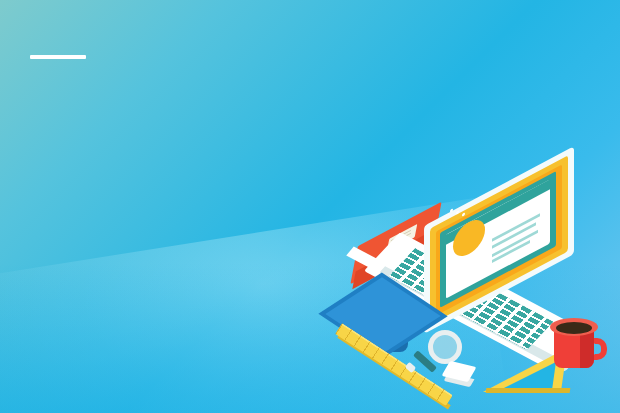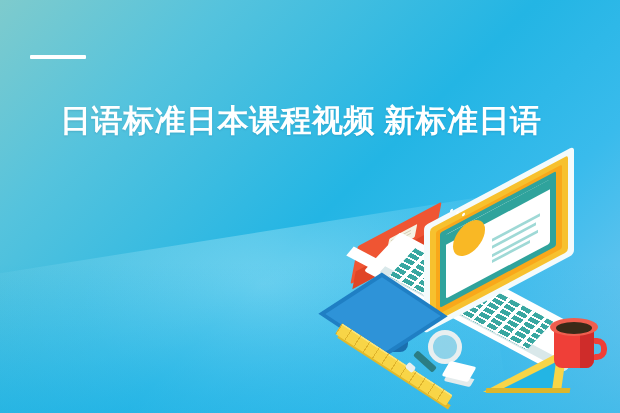--- a/index.html
+++ b/index.html
@@ -351,21 +351,20 @@
 </head>
 <body>
 
 <div id="banner">
 
   <div id="glow-sweep"></div>
   <div id="bottom-wash"></div>
 
   <div id="accent-bar"></div>
 
-  <div id="title">日语标准日本课程视频 新标准日语</div>
 
   <div id="illustration">
 
     <div class="piece book-cover"></div>
     <div class="piece book-side"></div>
     <div class="piece book-pages"></div>
     <div class="piece book-pages2"></div>
     <div class="piece book-label"></div>
     <div class="piece book-label-l bl1"></div>
     <div class="piece book-label-l bl2"></div>

